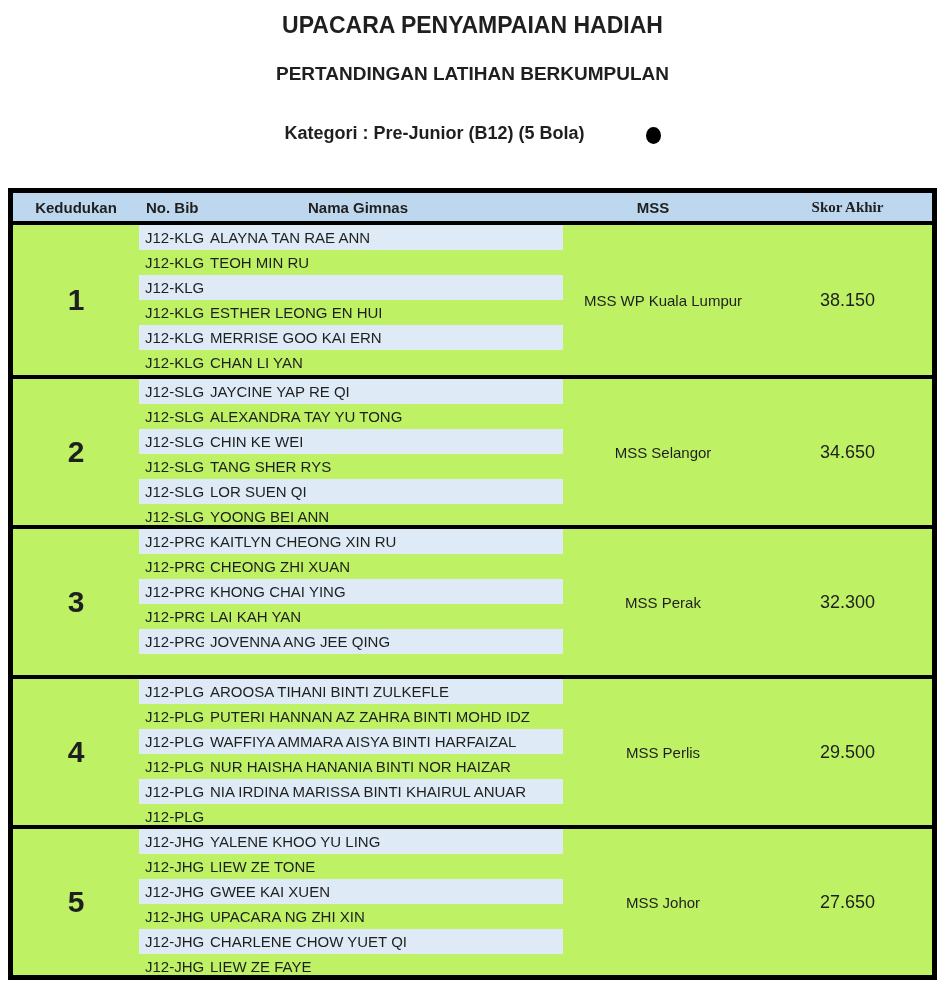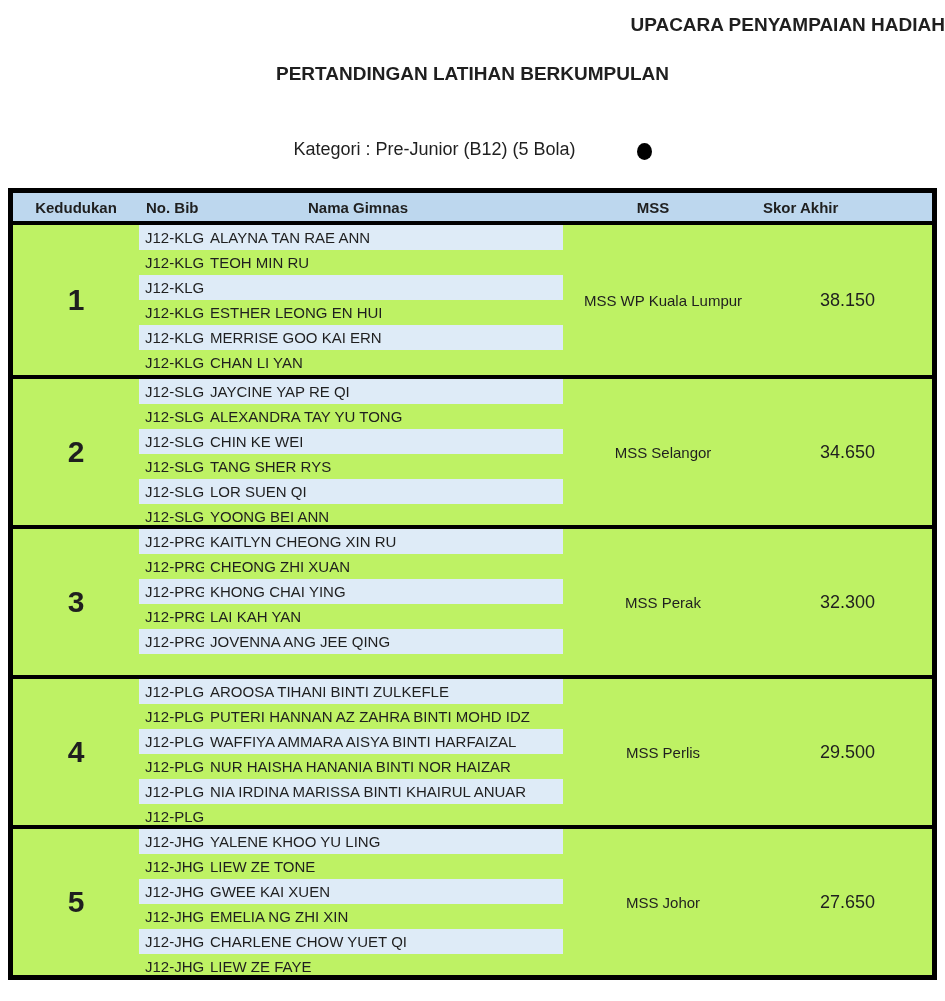--- a/index.html
+++ b/index.html
@@ -12,24 +12,24 @@
   html,body{background:#ffffff;}
   body{
     width:945px;height:1001px;
     font-family:"Liberation Sans","DejaVu Sans",sans-serif;
     color:var(--text-c);
     overflow:hidden;
     position:relative;
   }
   
   .title-block{text-align:center;}
-  .title-1{margin-top:14px;font-size:19px;font-weight:bold;line-height:22px;text-align:right;}
+  .title-1{margin-top:14px;font-size:23px;font-weight:bold;line-height:22px;}
   .title-2{margin-top:27px;font-size:19px;font-weight:bold;line-height:22px;}
   .category-line{
-    margin-top:52px;font-size:18px;font-weight:normal;line-height:24px;
+    margin-top:36px;font-size:18px;font-weight:bold;line-height:24px;
     display:flex;justify-content:center;align-items:center;gap:40px;
   }
   .dot{
     display:inline-block;width:15px;height:17px;border-radius:50%;
     background:#000;margin-left:21px;transform:translateY(2px);
   }
   
   .results-table{
     position:absolute;left:8px;top:188px;width:929px;
     border:5px solid var(--border-c);
@@ -38,21 +38,21 @@
   .thead{
     display:flex;align-items:center;height:32px;
     background:var(--header-bg);
     border-bottom:4px solid var(--border-c);
     font-weight:bold;font-size:15px;
   }
   .th-pos{width:126px;text-align:center;}
   .th-bib{width:74px;padding-left:7px;text-align:left;}
   .th-name{width:350px;text-align:center;padding-right:60px;}
   .th-mss{width:200px;text-align:center;padding-right:20px;}
-  .th-score{flex:1;}
+  .th-score{flex:1;text-align:center;font-family:Liberation Serif, serif;}
   .group{display:flex;height:150px;}
   .group + .group{border-top:4px solid var(--border-c);}
   .pos-cell{
     width:126px;display:flex;align-items:center;justify-content:center;
     font-size:30px;font-weight:bold;
   }
   .names-col{width:424px;display:flex;flex-direction:column;}
   .name-row{
     height:25px;flex:0 0 25px;display:flex;align-items:center;
     font-size:15px;white-space:nowrap;
@@ -248,21 +248,21 @@
     <span class="gname">LIEW ZE TONE</span>
   </div>
 
   <div class="name-row">
     <span class="bib">J12-JHG3</span>
     <span class="gname">GWEE KAI XUEN</span>
   </div>
 
   <div class="name-row">
     <span class="bib">J12-JHG4</span>
-    <span class="gname">EMELIA NG ZHI XIN</span>
+    <span class="gname">UPACARA NG ZHI XIN</span>
   </div>
 
   <div class="name-row">
     <span class="bib">J12-JHG5</span>
     <span class="gname">CHARLENE CHOW YUET QI</span>
   </div>
 
   <div class="name-row">
     <span class="bib">J12-JHG6</span>
     <span class="gname">LIEW ZE FAYE</span>

